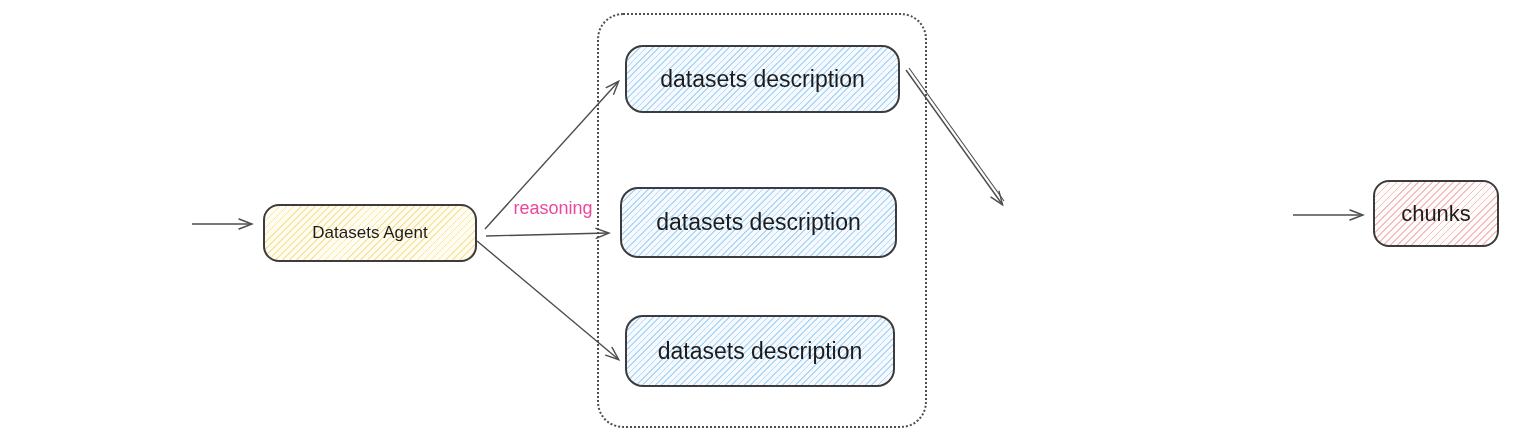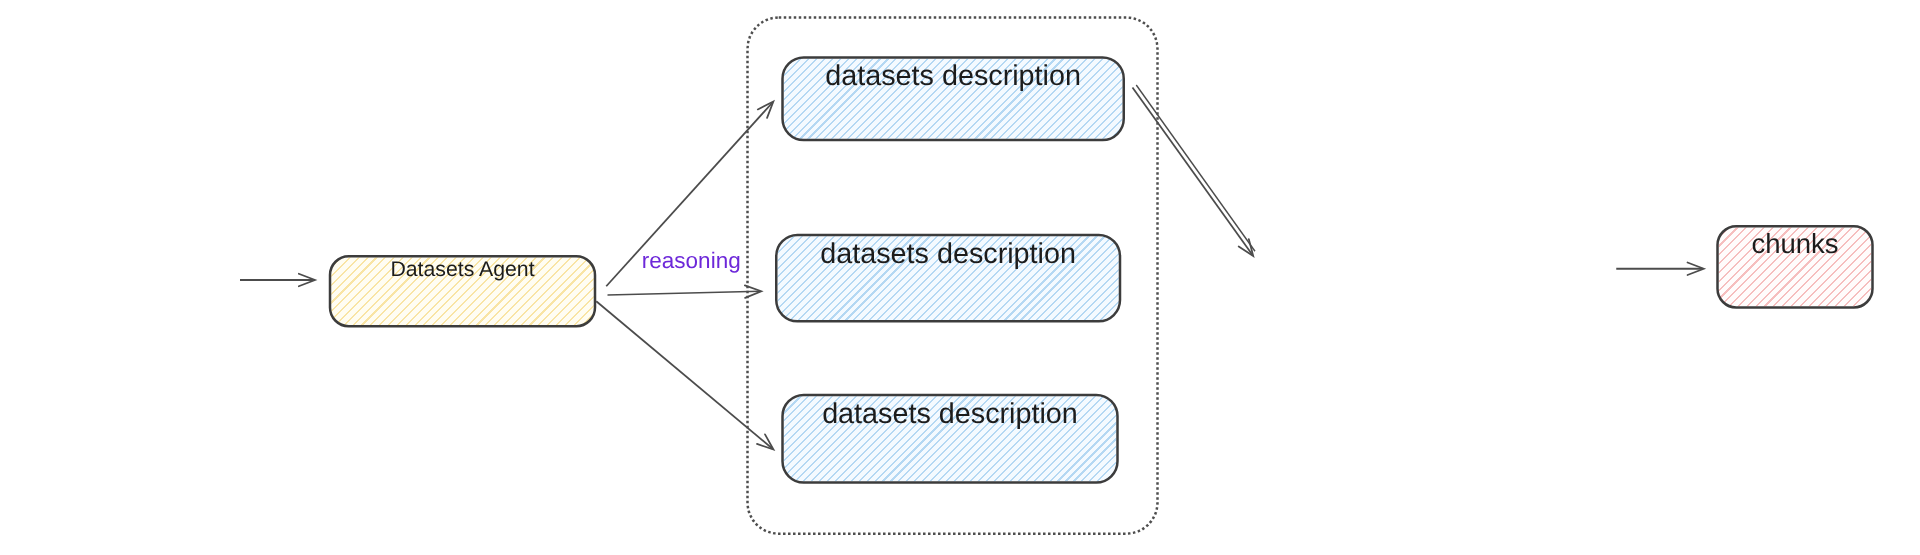--- a/index.html
+++ b/index.html
@@ -16,20 +16,21 @@
     position: absolute;
     inset: 0;
     width: 1536px;
     height: 444px;
   }
   .node {
     position: absolute;
     border: 2px solid #3c3c3c;
     border-radius: 16px;
     display: flex;
+    align-items: center;
     justify-content: center;
     text-align: center;
     box-sizing: border-box;
     background-color: #ffffff;
     white-space: nowrap;
   }
   
   .fill-pink {
     background-color: #fffcfc;
     background-image: repeating-linear-gradient(135deg,
@@ -60,21 +61,21 @@
     left: 597px; top: 13px; width: 330px; height: 415px;
     border: 2px dotted #4e4e4e;
     border-radius: 26px;
     box-sizing: border-box;
   }
   .edge-label {
     position: absolute;
     left: 505px; top: 198px; width: 96px;
     text-align: center;
     font-size: 18px;
-    color: #6d28d9;
+    color: #ec4899;
     background: transparent;
   }
 </style>
 </head>
 <body>
 
 <div class="canvas">
 
   <div class="group-box"></div>
 

